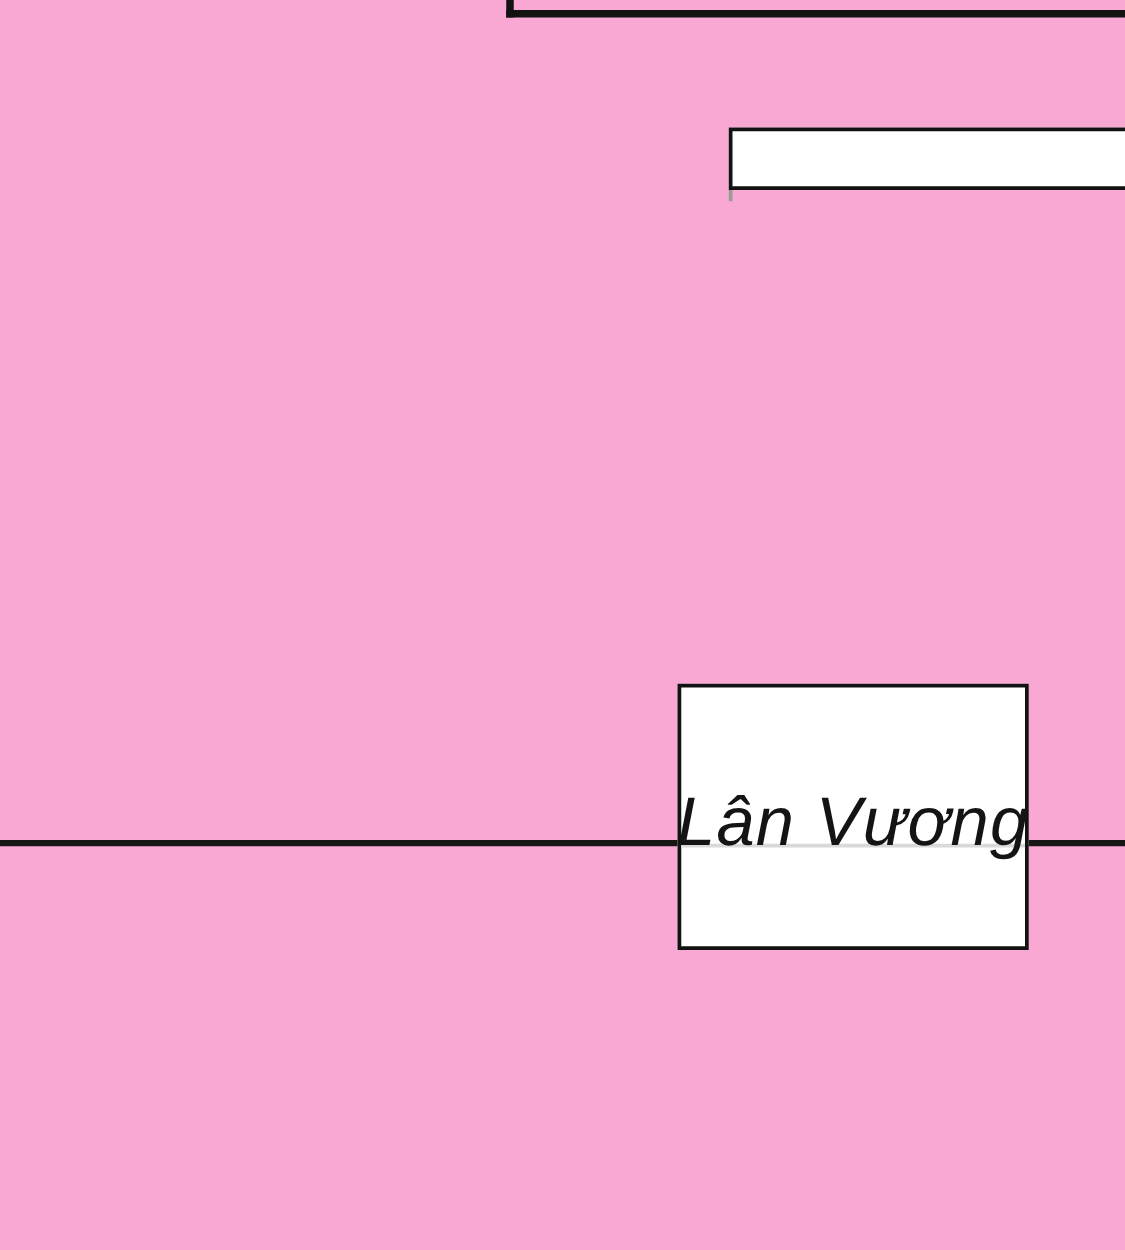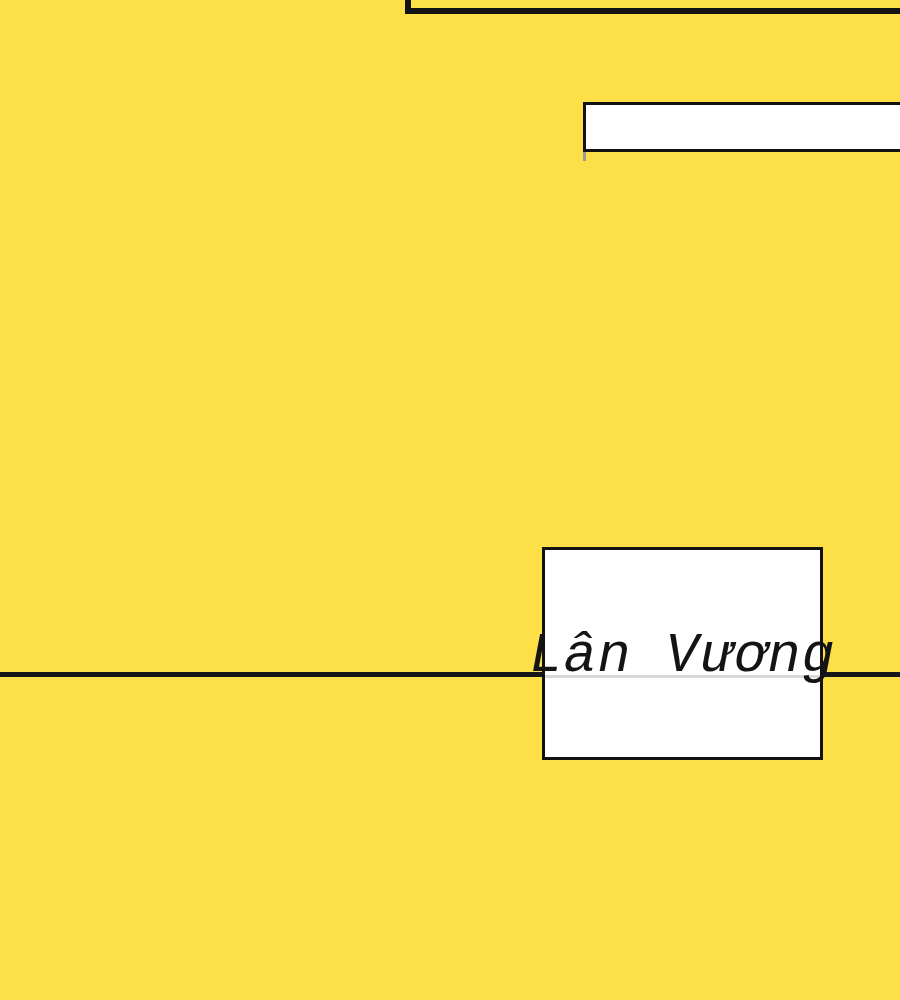--- a/index.html
+++ b/index.html
@@ -4,23 +4,23 @@
 <style>
   html, body {
     margin: 0;
     padding: 0;
     background: #ffffff;
   }
   #page {
     position: relative;
     width: 900px;
     height: 1000px;
-    background: #fde047;
+    background: #f9a8d4;
     overflow: hidden;
-    font-family: Liberation Mono, monospace;
+    font-family: Liberation Sans, sans-serif;
   }
 
   
   .panel-top-fragment {
     position: absolute;
     left: 405px;
     top: -32px;
     width: 520px;   
     height: 40px;
     border-left: 6px solid #121212;

